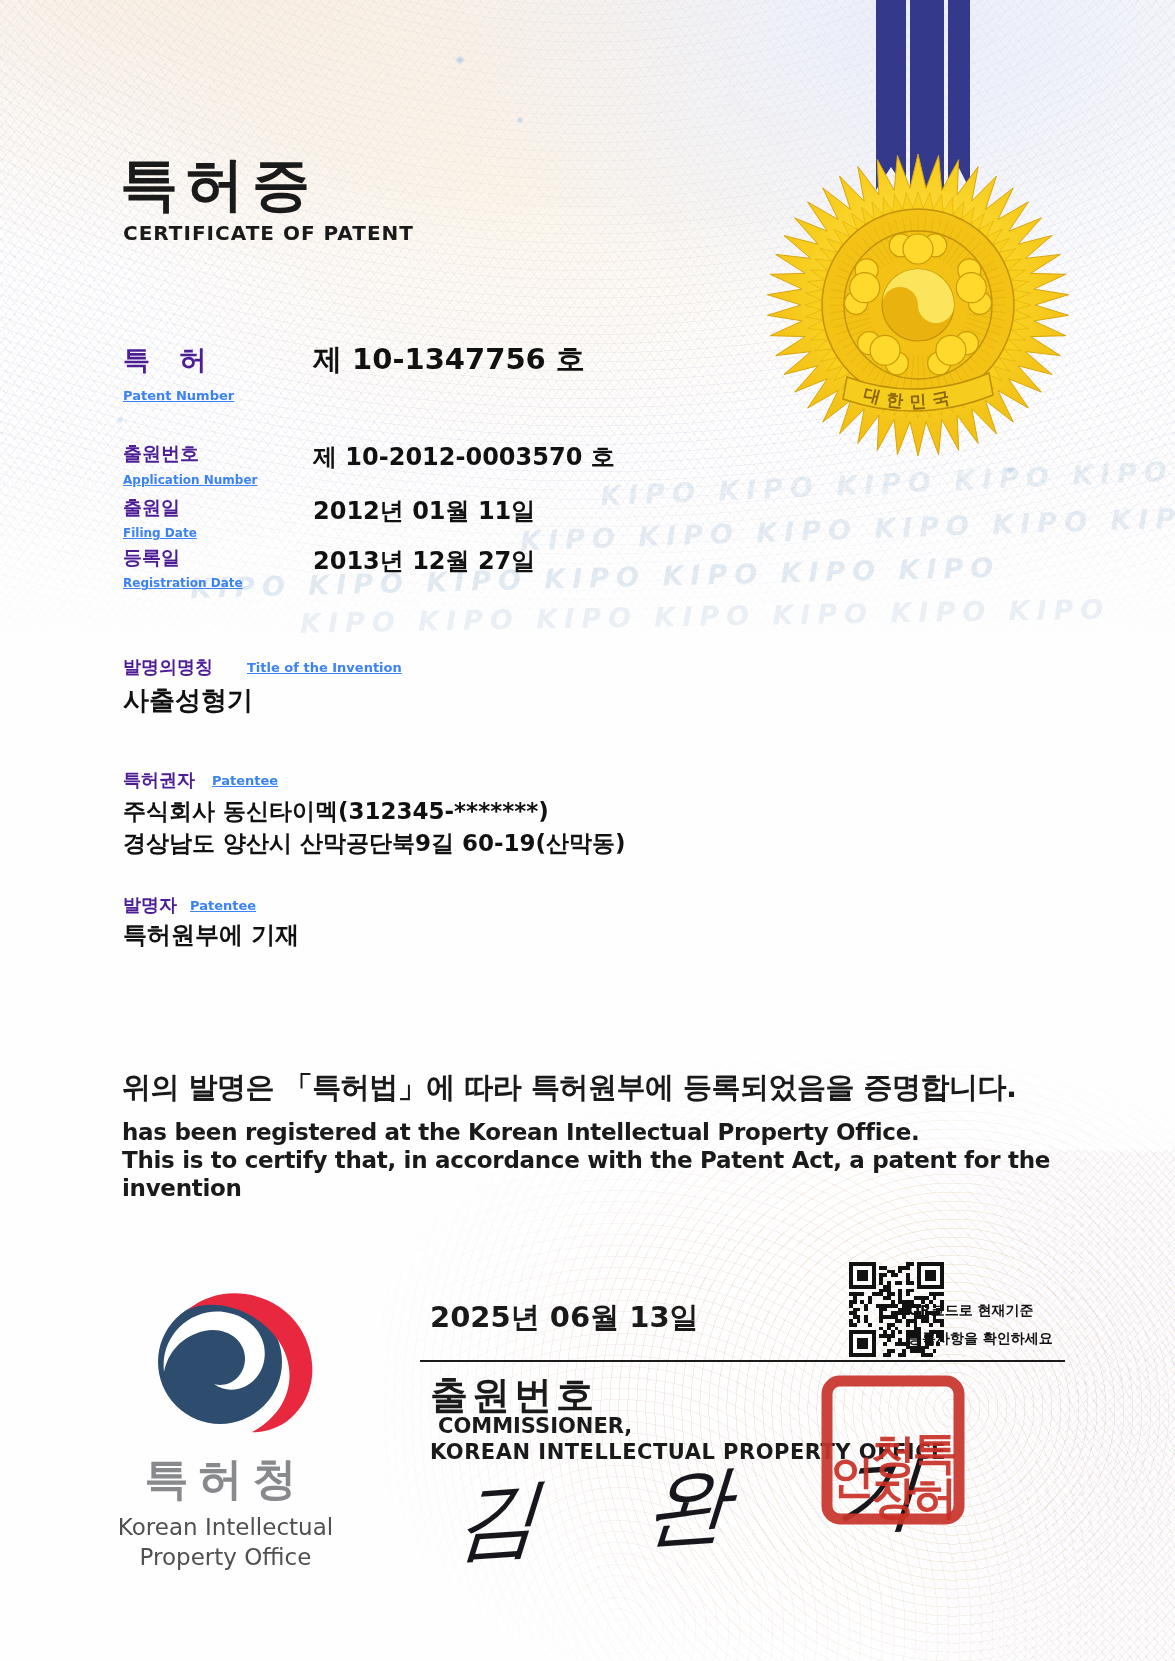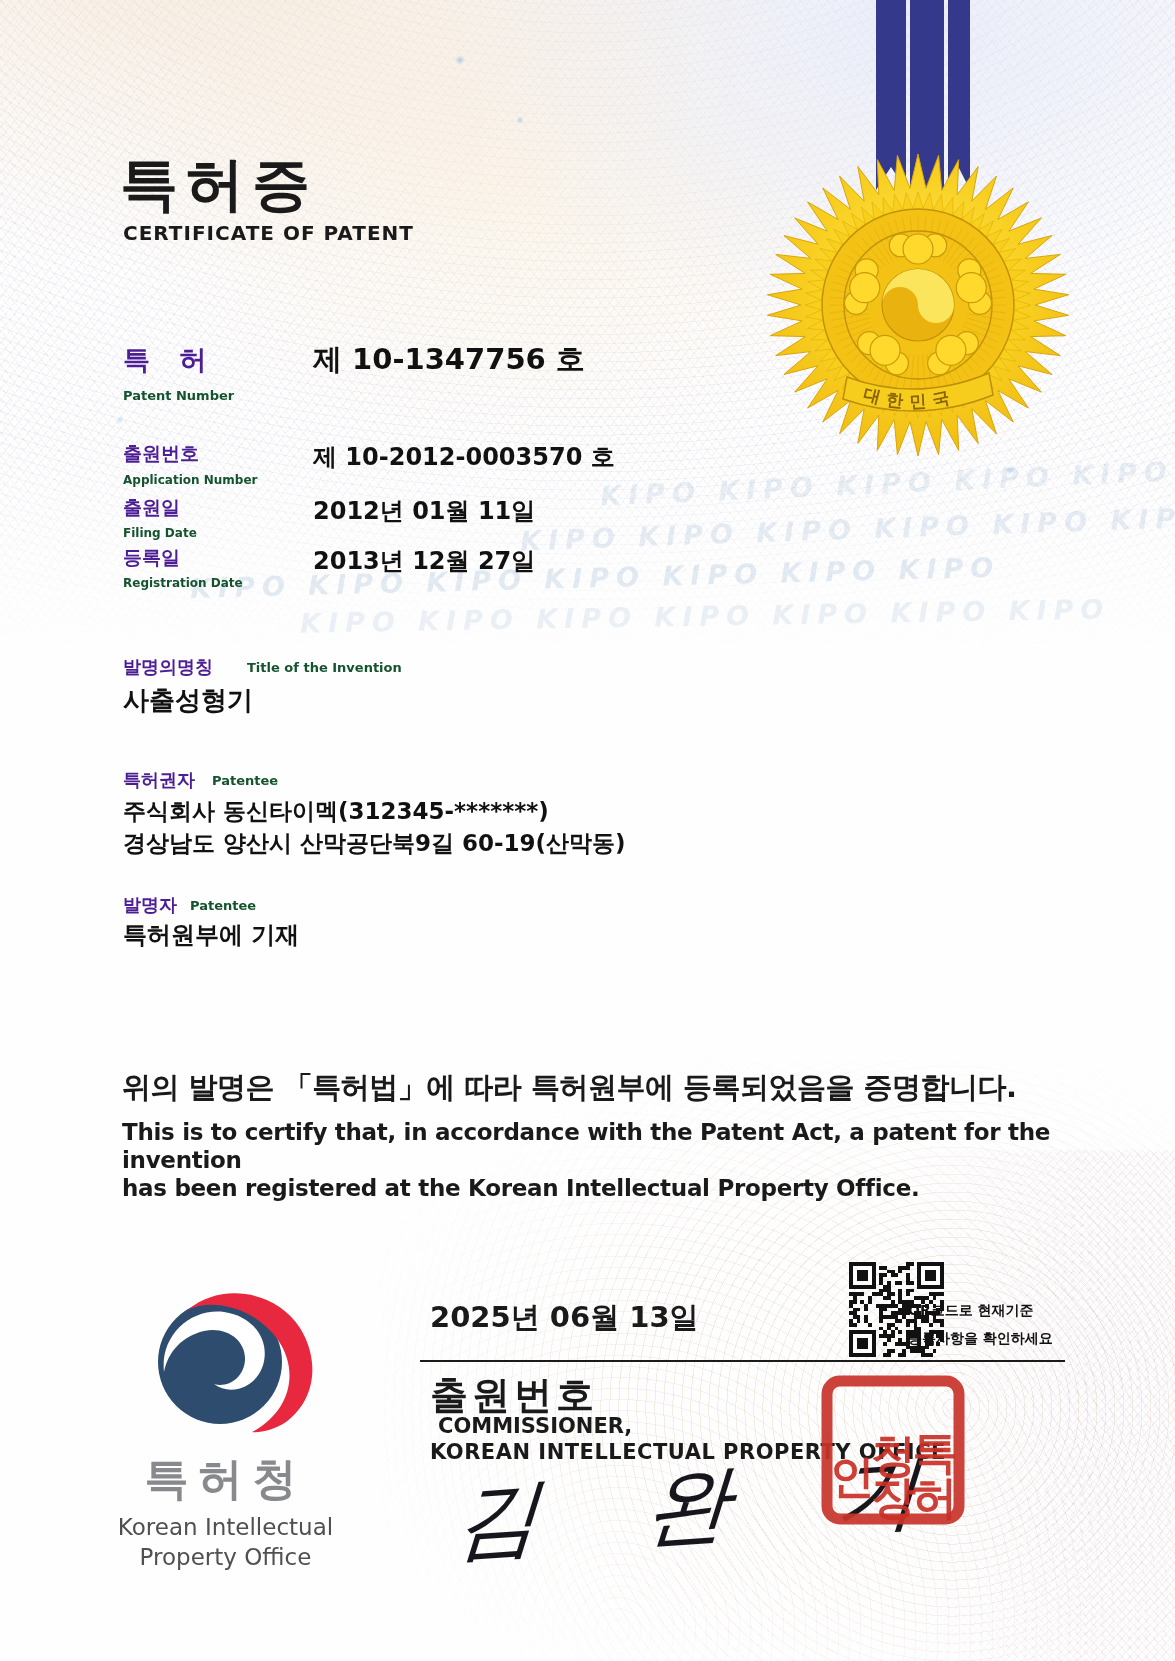--- a/index.html
+++ b/index.html
@@ -45,21 +45,21 @@
   .wm-row{
     position:absolute;white-space:nowrap;overflow:hidden;
     font-weight:bold;font-size:27px;letter-spacing:7px;
     color:rgba(128,162,202,.22);font-style:italic;
   }
   
   .abs{position:absolute;}
   .title-ko{left:120px;top:146px;font-size:58px;font-weight:900;letter-spacing:8px;}
   .title-en{left:123px;top:221px;font-size:20px;font-weight:800;letter-spacing:1px;}
   .lbl{font-weight:800;color:#4c1d95;}
-  .sub{font-weight:700;color:#14532d;}
+  .sub{font-weight:700;color:#3b82f6;text-decoration:underline;}
   .val{font-weight:800;color:#111;}
   .stmt-ko{left:122px;top:1068px;font-size:29px;font-weight:800;letter-spacing:-0.5px;}
   .stmt-en{left:122px;top:1118px;font-size:23px;font-weight:700;line-height:1.22;letter-spacing:-0.3px;}
   .issue-date{left:430px;top:1298px;font-size:29px;font-weight:800;}
   .divider{left:420px;top:1360px;width:645px;height:2px;background:#1b1b1b;}
   .comm-ko{left:430px;top:1370px;font-size:38px;font-weight:900;letter-spacing:4px;}
   .comm-en1{left:430px;top:1414px;font-size:21px;font-weight:800;margin-left:8px;}
   .comm-en2{left:430px;top:1440px;font-size:21px;font-weight:800;letter-spacing:0.5px;}
   .qr-caption{left:908px;top:1296px;font-size:14px;font-weight:800;line-height:2.0;color:#111;}
   .signature{
@@ -235,22 +235,22 @@
 <div class="abs sub" style="left:212px;top:773px;font-size:13px">Patentee</div>
 <div class="abs val" style="left:123px;top:796px;font-size:23px">주식회사 동신타이멕(312345-*******)</div>
 <div class="abs val" style="left:123px;top:828px;font-size:23px">경상남도 양산시 산막공단북9길 60-19(산막동)</div>
 
 <div class="abs lbl" style="left:123px;top:893px;font-size:18px">발명자</div>
 <div class="abs sub" style="left:190px;top:898px;font-size:13px">Patentee</div>
 <div class="abs val" style="left:123px;top:919px;font-size:24px">특허원부에 기재</div>
 
 <div class="abs stmt-ko">위의 발명은 「특허법」에 따라 특허원부에 등록되었음을 증명합니다.</div>
 <div class="abs stmt-en">
+  <div>has been registered at the Korean Intellectual Property Office.</div>
   <div>This is to certify that, in accordance with the Patent Act, a patent for the invention</div>
-  <div>has been registered at the Korean Intellectual Property Office.</div>
 </div>
 
 <div class="abs issue-date">2025년 06월 13일</div>
 <div class="abs qr-box">
   <svg id="qr-svg" width="95" height="95" viewBox="0 0 25 25" shape-rendering="crispEdges">
       <rect x="15" y="0" width="1" height="1" fill="#111"></rect>
       <rect x="16" y="0" width="1" height="1" fill="#111"></rect>
       <rect x="8" y="1" width="1" height="1" fill="#111"></rect>
       <rect x="9" y="1" width="1" height="1" fill="#111"></rect>
       <rect x="13" y="1" width="1" height="1" fill="#111"></rect>

